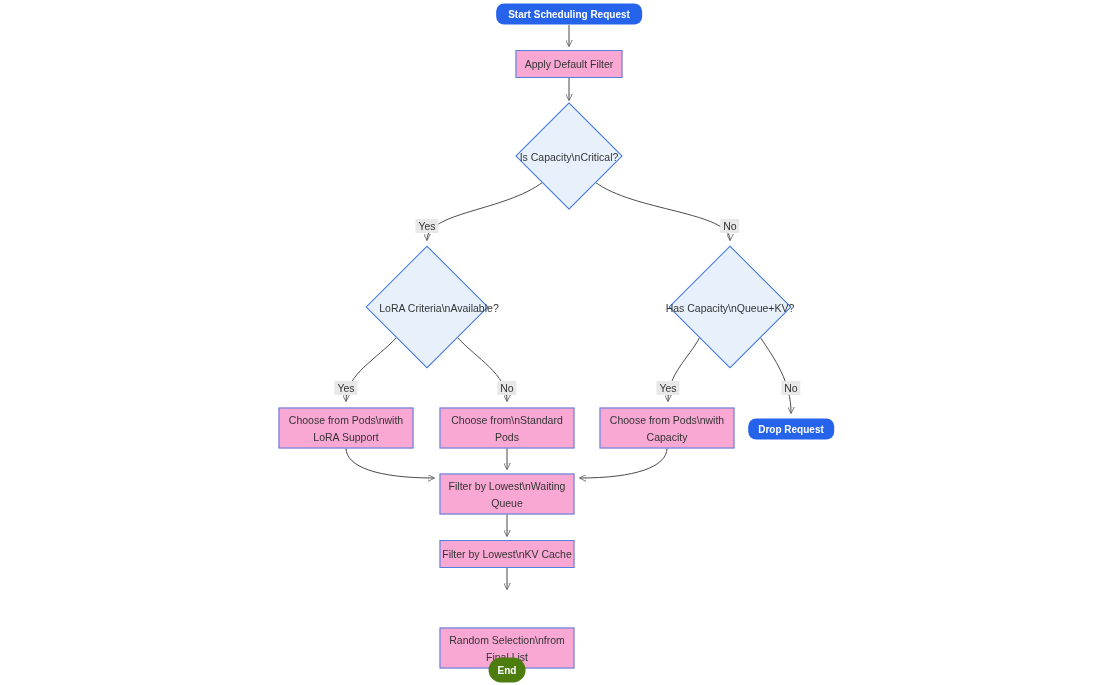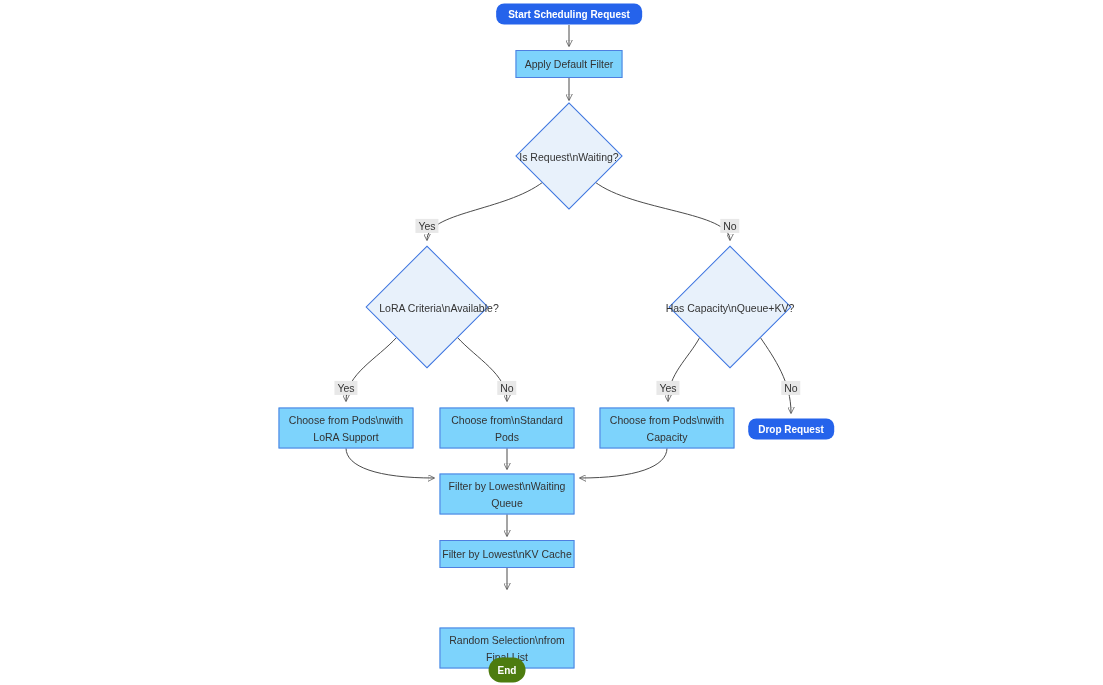--- a/index.html
+++ b/index.html
@@ -14,21 +14,21 @@
   .node{position:absolute;transform:translate(-50%,-50%);z-index:2;box-sizing:border-box;}
   .pill{
     background:#2563eb;color:#ffffff;font-size:10px;font-weight:700;
     border-radius:8px;padding:5px 12px;white-space:nowrap;text-align:right;
   }
   .endpill{
     background:#4d7c0f;color:#ffffff;font-size:10px;font-weight:700;
     border-radius:14px;padding:7px 9px;white-space:nowrap;text-align:center;
   }
   .rect{
-    background:#7dd3fc;border:1.4px solid #4e7fe1;color:#333333;
+    background:#f9a8d4;border:1.4px solid #4e7fe1;color:#333333;
     font-size:10.5px;line-height:1.55;text-align:center;
     display:flex;align-items:center;justify-content:center;
     width:135px;min-height:41px;padding:3px 7px;
   }
   .rect.small{width:107px;min-height:28px;}
   .rect.oneline{min-height:28px;white-space:nowrap;}
   .diamond{
     position:absolute;transform:translate(-50%,-50%) rotate(45deg);
     background:#e8f1fb;border:1.5px solid #3c74e0;z-index:1;
   }
@@ -64,21 +64,21 @@
     <path d="M760,337 C775,359 791,382 791,413" marker-end="url(#arrow)"></path>
     <path d="M346,448 C346,467 378,478 434,478" marker-end="url(#arrow)"></path>
     <path d="M507,448 L507,469" marker-end="url(#arrow)"></path>
     <path d="M667,448 C667,467 635,478 580,478" marker-end="url(#arrow)"></path>
     <path d="M507,514 L507,536" marker-end="url(#arrow)"></path>
     <path d="M507,568 L507,589" marker-end="url(#arrow)"></path>
     <path d="M507,634 L507,652" marker-end="url(#arrow)"></path>
   </svg>
 
   <div class="diamond d1" style="left:569px;top:156px;"></div>
-  <div class="diamond-label" style="left:569px;top:157px;">Is Request\nWaiting?</div>
+  <div class="diamond-label" style="left:569px;top:157px;">Is Capacity\nCritical?</div>
 
   <div class="diamond d2" style="left:427px;top:307px;"></div>
   <div class="diamond-label" style="left:427px;top:308px;padding-left:24px;">LoRA Criteria\nAvailable?</div>
 
   <div class="diamond d2" style="left:730px;top:307px;"></div>
   <div class="diamond-label" style="left:730px;top:308px;">Has Capacity\nQueue+KV?</div>
 
   <div class="node pill" style="left:569px;top:14px;">Start Scheduling Request</div>
 
   <div class="node rect small oneline" style="left:569px;top:64px;">Apply Default Filter</div>

